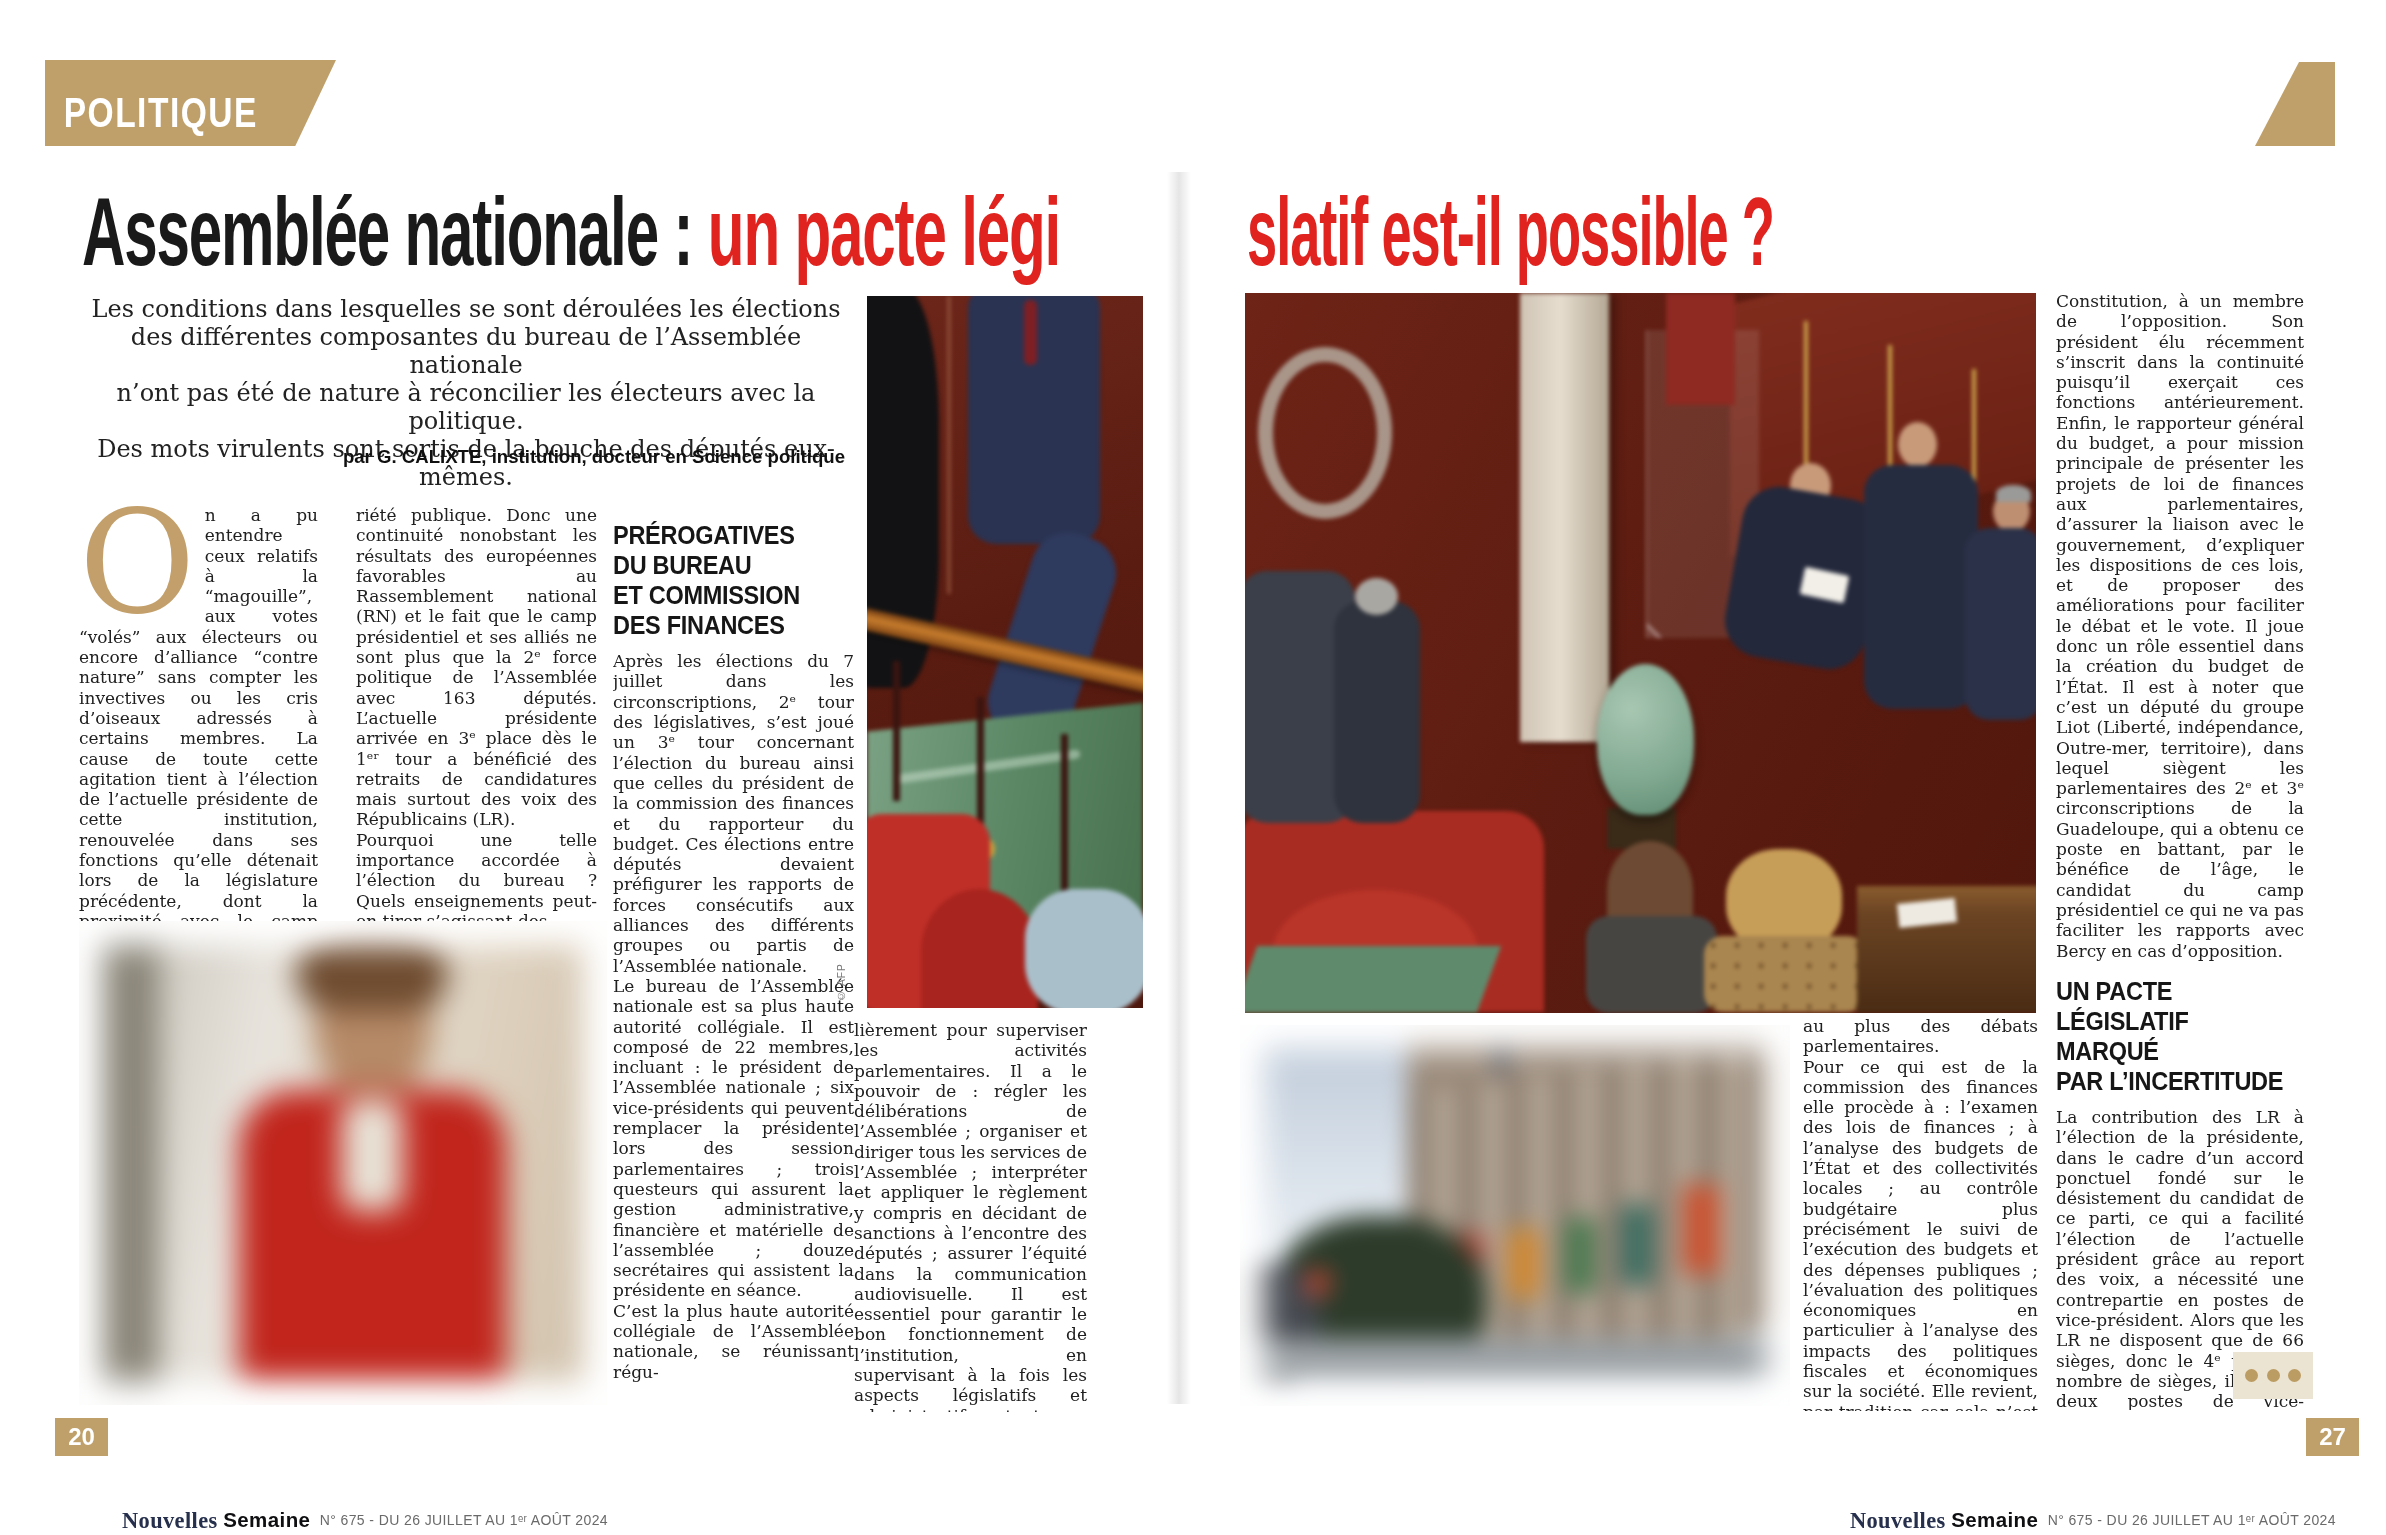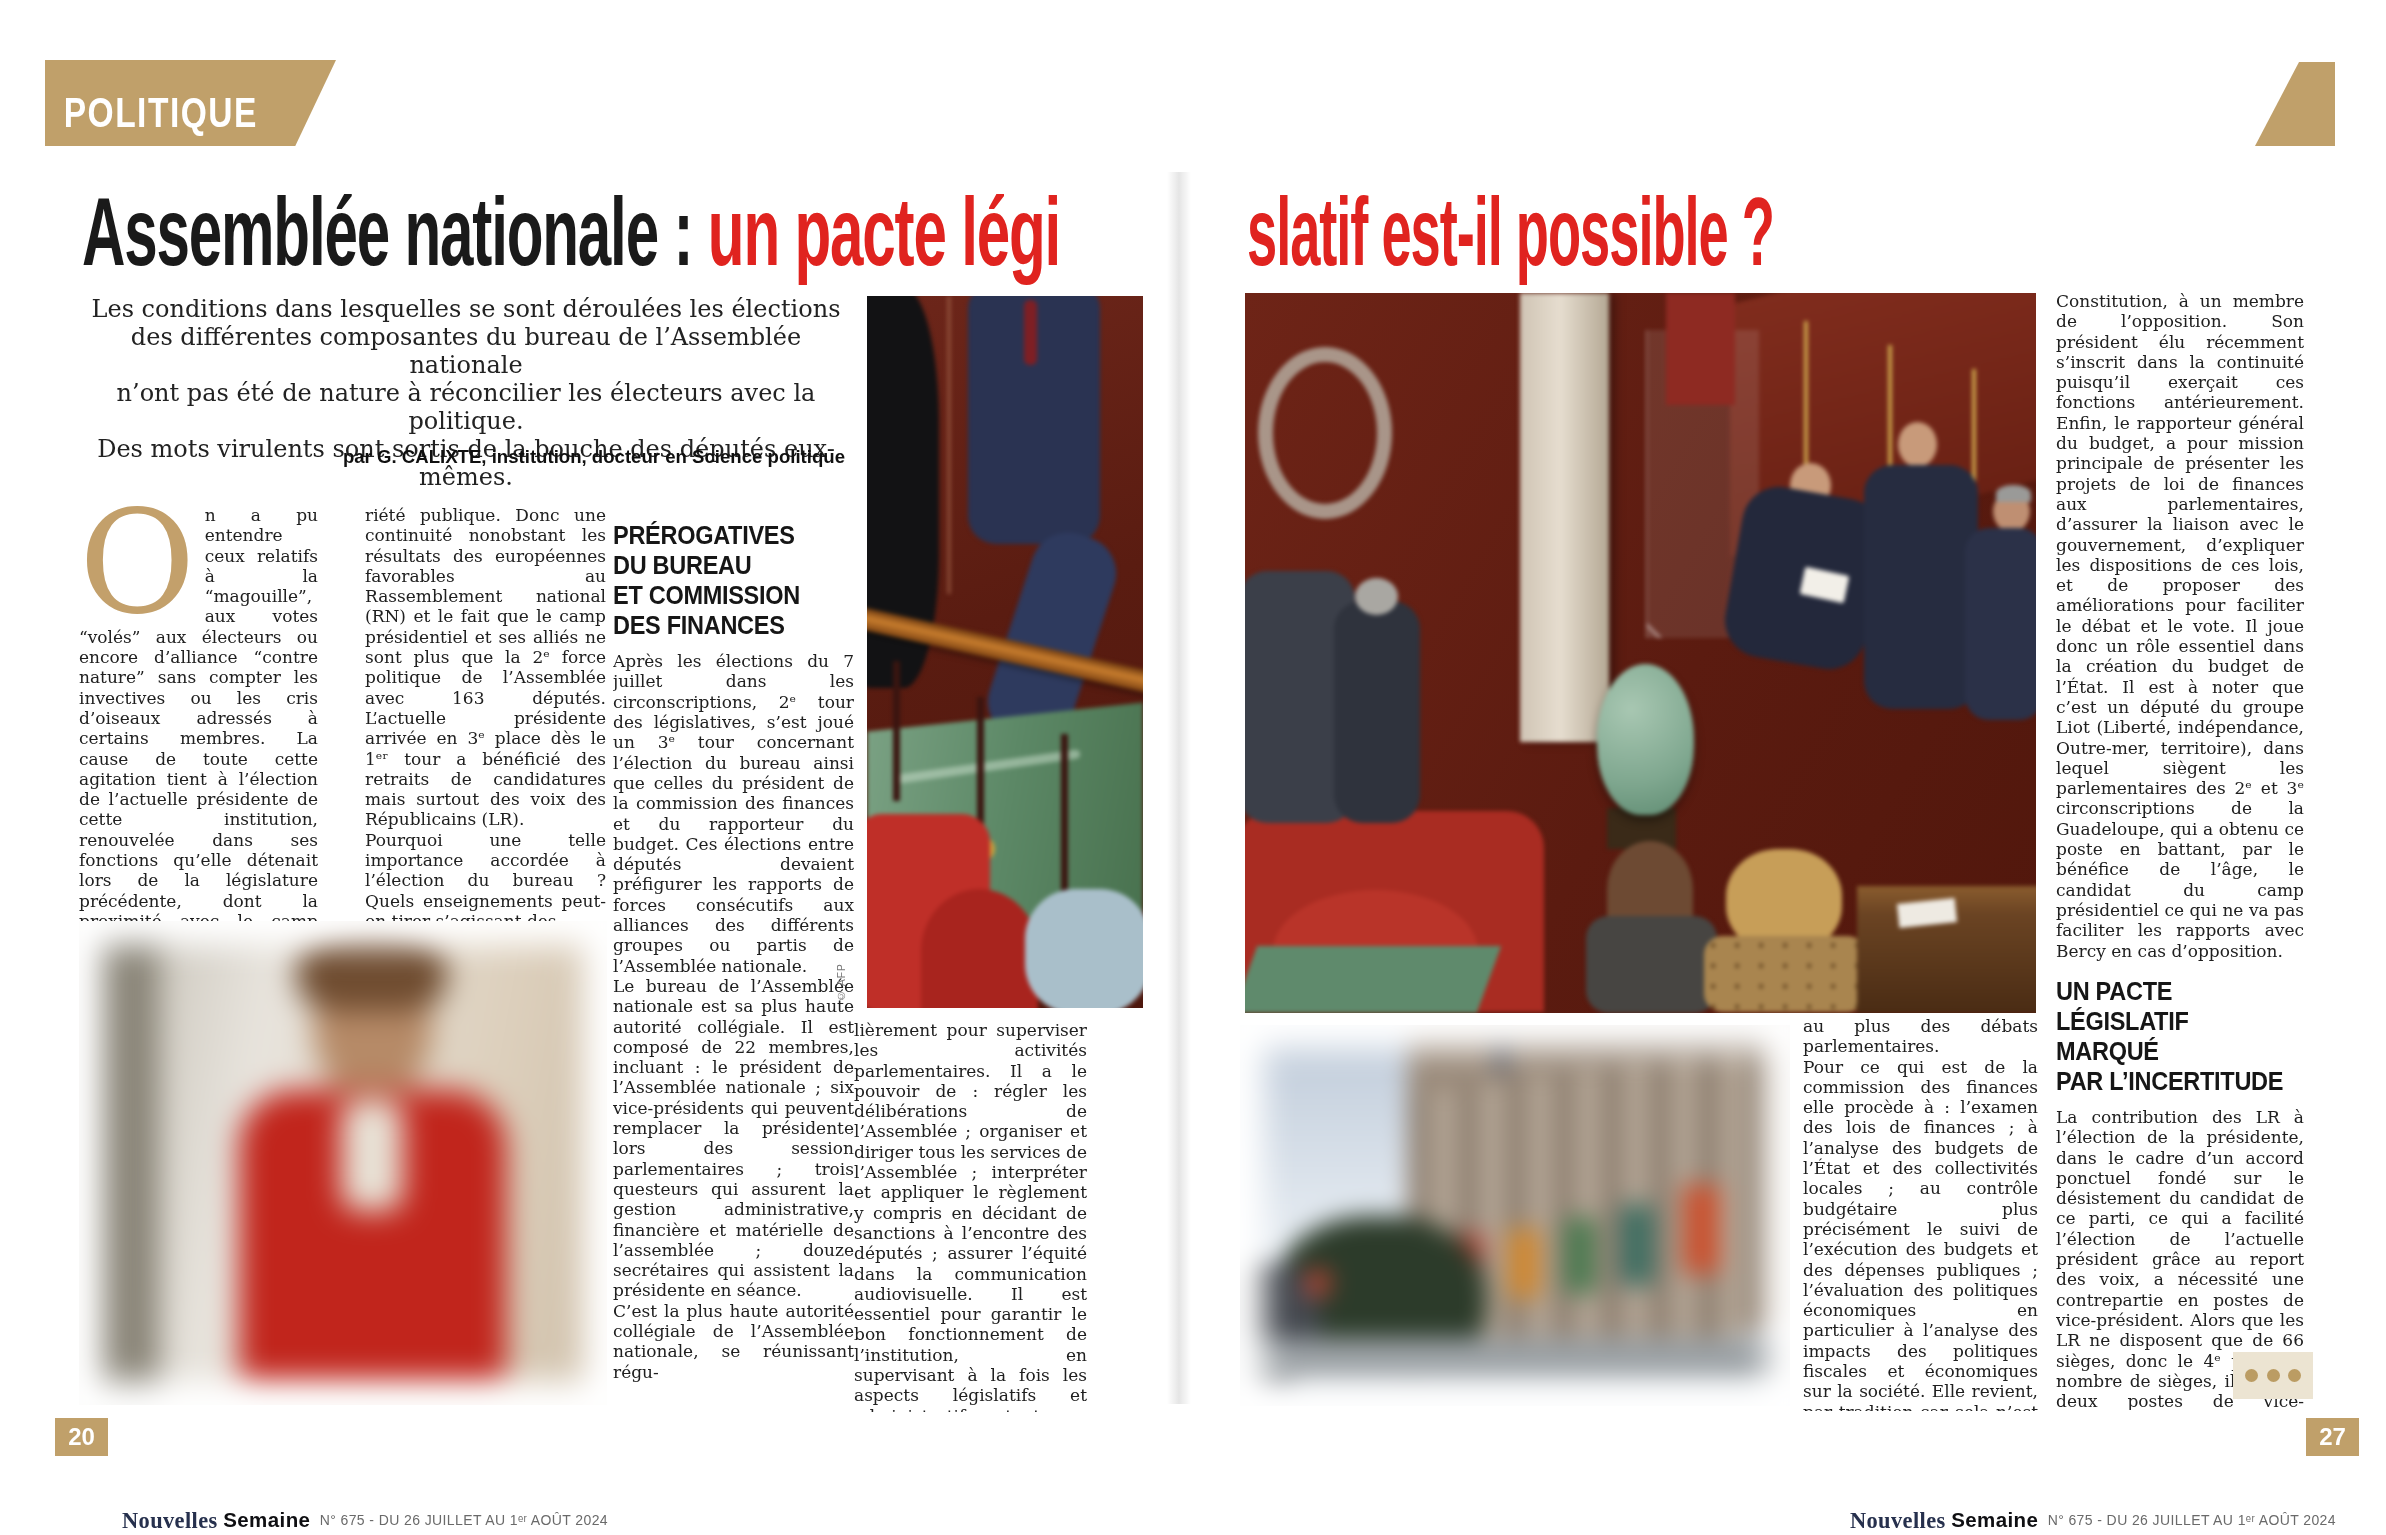--- a/index.html
+++ b/index.html
@@ -26,21 +26,21 @@
   
   #standfirst{left:79px;top:295px;width:774px;text-align:center;white-space:pre-line;
     font-family:"DejaVu Serif","Liberation Serif",serif;font-size:24px;line-height:28px;color:#222;}
   #byline{left:79px;top:446px;width:766px;text-align:right;font-weight:bold;font-size:18.6px;color:#101010;}
 
   
   .bodycol{font-family:"DejaVu Serif","Liberation Serif",serif;font-size:17px;line-height:20.3px;
     text-align:justify;color:#202020;overflow:hidden;}
   .bodycol p{margin:0;}
   #col1{left:79px;top:505px;width:239px;height:421px;}
-  #col2{left:365px;top:505px;width:241px;height:421px;}
+  #col2{left:356px;top:505px;width:241px;height:421px;}
   #col3{left:613px;top:505px;width:241px;height:906px;}
   #col4{left:854px;top:1020px;width:233px;height:392px;}
   #colA{left:1803px;top:1016px;width:235px;height:395px;}
   #colB{left:2056px;top:291px;width:248px;height:1119px;}
   .dropcap{float:left;font-family:"DejaVu Serif",serif;font-size:142px;line-height:104px;
     color:#c3a06b;margin:5.6px 9.3px 0 0;}
   .subhead{font-family:"Liberation Sans",sans-serif;font-weight:bold;font-size:25px;line-height:30px;
     letter-spacing:-0.3px;color:#161616;white-space:pre-line;margin:15px 0 11.2px 0;text-align:left;
     transform:scaleX(0.94);transform-origin:left top;}
 

